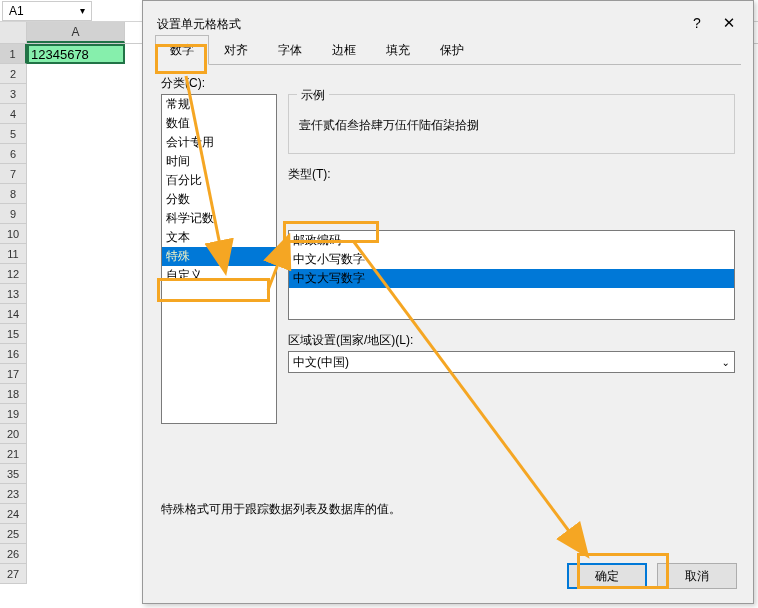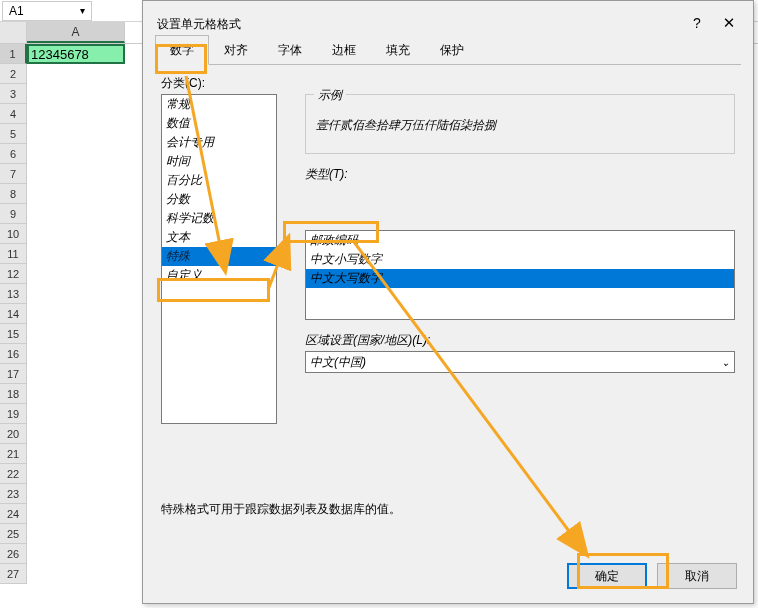--- a/index.html
+++ b/index.html
@@ -27,27 +27,27 @@
     .dlg-help, .dlg-close { width: 32px; height: 28px; text-align: center; line-height: 26px; font-size: 14px; cursor: pointer; }
     .dlg-close { font-size: 15px; }
 
     .tabs { height: 30px; display: flex; padding-left: 12px; margin-top: 4px; position: relative; }
     .tabs::after { content: ''; position: absolute; bottom: 0; left: 12px; right: 12px; border-bottom: 1px solid #bbb; }
     .tab { padding: 6px 14px; font-size: 12px; border: 1px solid transparent; cursor: pointer; position: relative; z-index: 1; }
     .tab.active { background: #f0f0f0; border: 1px solid #bbb; border-bottom: 1px solid #f0f0f0; }
 
     .dlg-body { padding: 10px 18px 14px 18px; position: relative; }
     .label { font-size: 12px; margin-bottom: 2px; display: block; }
-    .row2 { display: flex; gap: 28px; font-style: italic; }
+    .row2 { display: flex; gap: 11px; }
     .category-list { width: 116px; height: 330px; background: #fff; border: 1px solid #7a7a7a; overflow-y: scroll; font-size: 12px; }
     .category-list::-webkit-scrollbar { width: 16px; }
     .category-list::-webkit-scrollbar-track { background: #f0f0f0; }
     .category-list::-webkit-scrollbar-thumb { background: #cdcdcd; }
     .cat-item { padding: 1px 4px; cursor: pointer; }
-    .cat-item.sel { background: #0078d7; color: #0f172a; }
+    .cat-item.sel { background: #0078d7; color: #fef9c3; }
 
     .rightcol { flex: 1; }
     .sample-box { border: 1px solid #ccc; padding: 22px 10px 19px 10px; position: relative; margin-bottom: 12px; }
     .sample-title { position: absolute; top: -8px; left: 8px; background: #f0f0f0; padding: 0 4px; font-size: 12px; }
     .sample-val { font-size: 12px; }
     .type-list { width: 100%; height: 90px; background: #fff; border: 1px solid #7a7a7a; overflow-y: auto; font-size: 12px; margin-top: 47px; }
     .type-item { padding: 1px 4px; cursor: pointer; }
     .type-item.sel { background: #0078d7; color: #000000; }
     .locale-select { width: 100%; height: 22px; background: #fff; border: 1px solid #7a7a7a; padding: 0 4px; font-size: 12px; display: flex; align-items: center; justify-content: space-between; }
     .caret { font-size: 10px; }
@@ -94,21 +94,21 @@
         <div class="rowhead">12</div>
         <div class="rowhead">13</div>
         <div class="rowhead">14</div>
         <div class="rowhead">15</div>
         <div class="rowhead">16</div>
         <div class="rowhead">17</div>
         <div class="rowhead">18</div>
         <div class="rowhead">19</div>
         <div class="rowhead">20</div>
         <div class="rowhead">21</div>
-        <div class="rowhead">22</div>
+        <div class="rowhead">35</div>
         <div class="rowhead">23</div>
         <div class="rowhead">24</div>
         <div class="rowhead">25</div>
         <div class="rowhead">26</div>
         <div class="rowhead">27</div>
       </div>
     <div class="cells">
       <div class="cell-a1">12345678</div>
     </div>
   </div>

